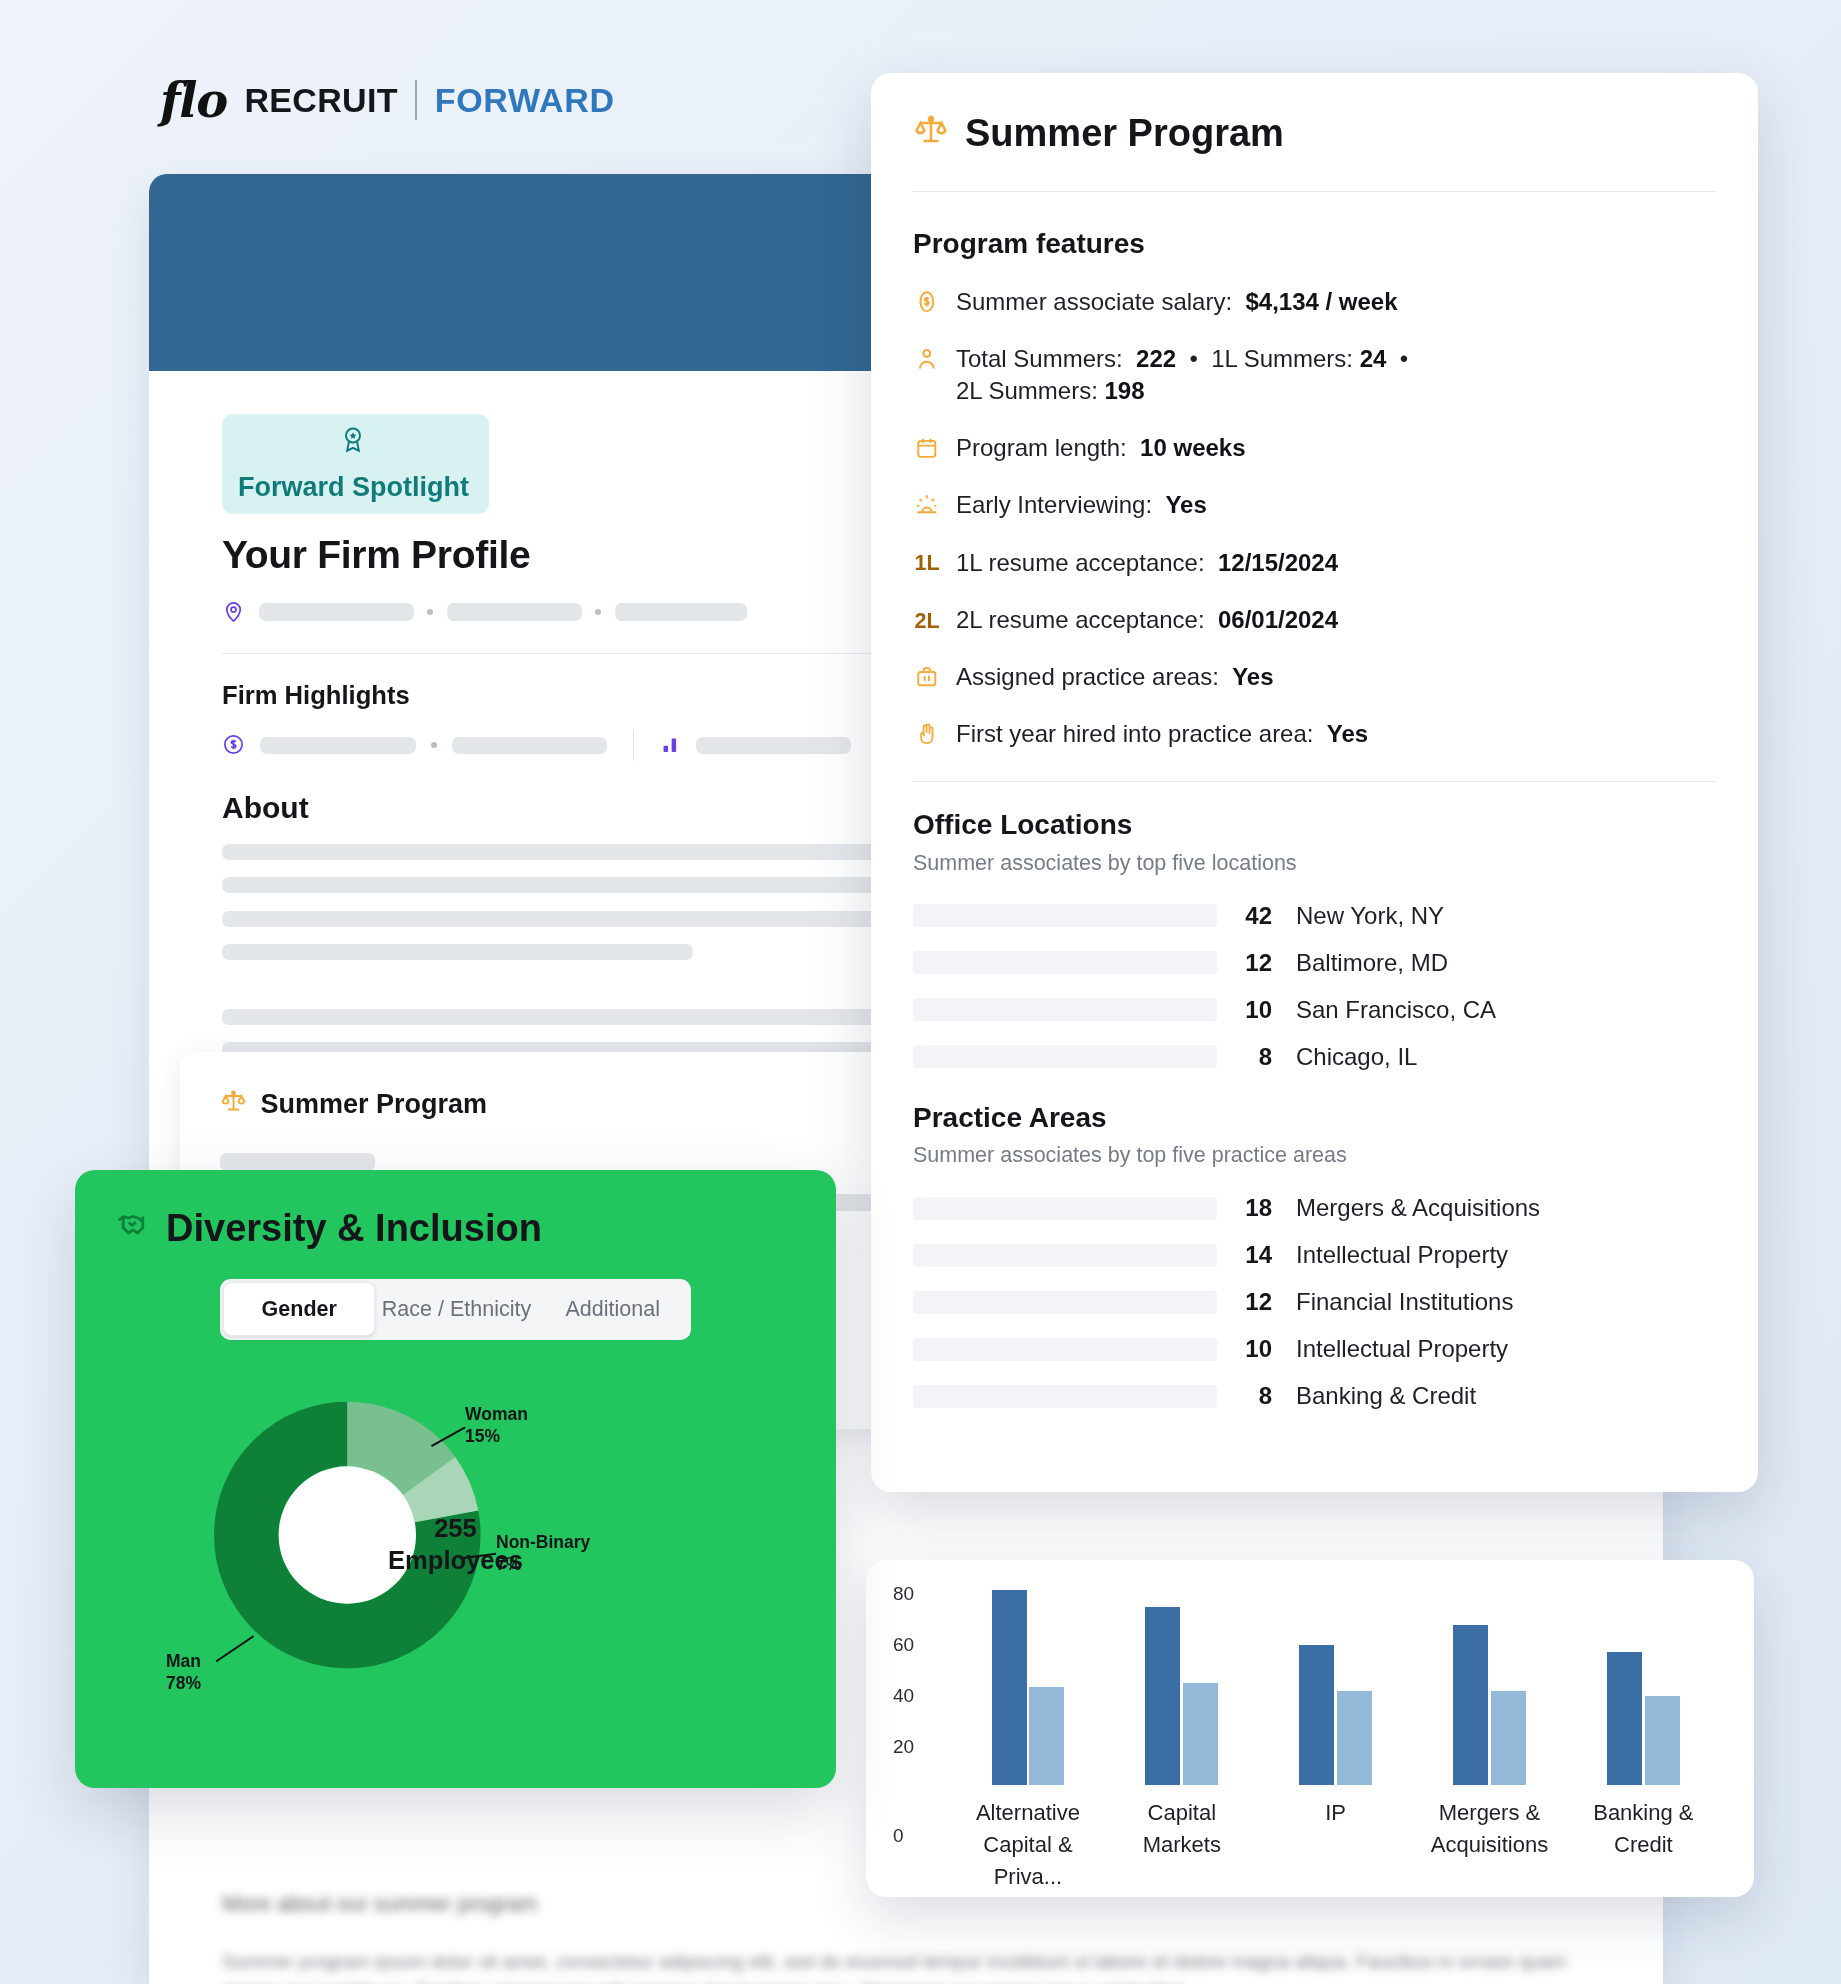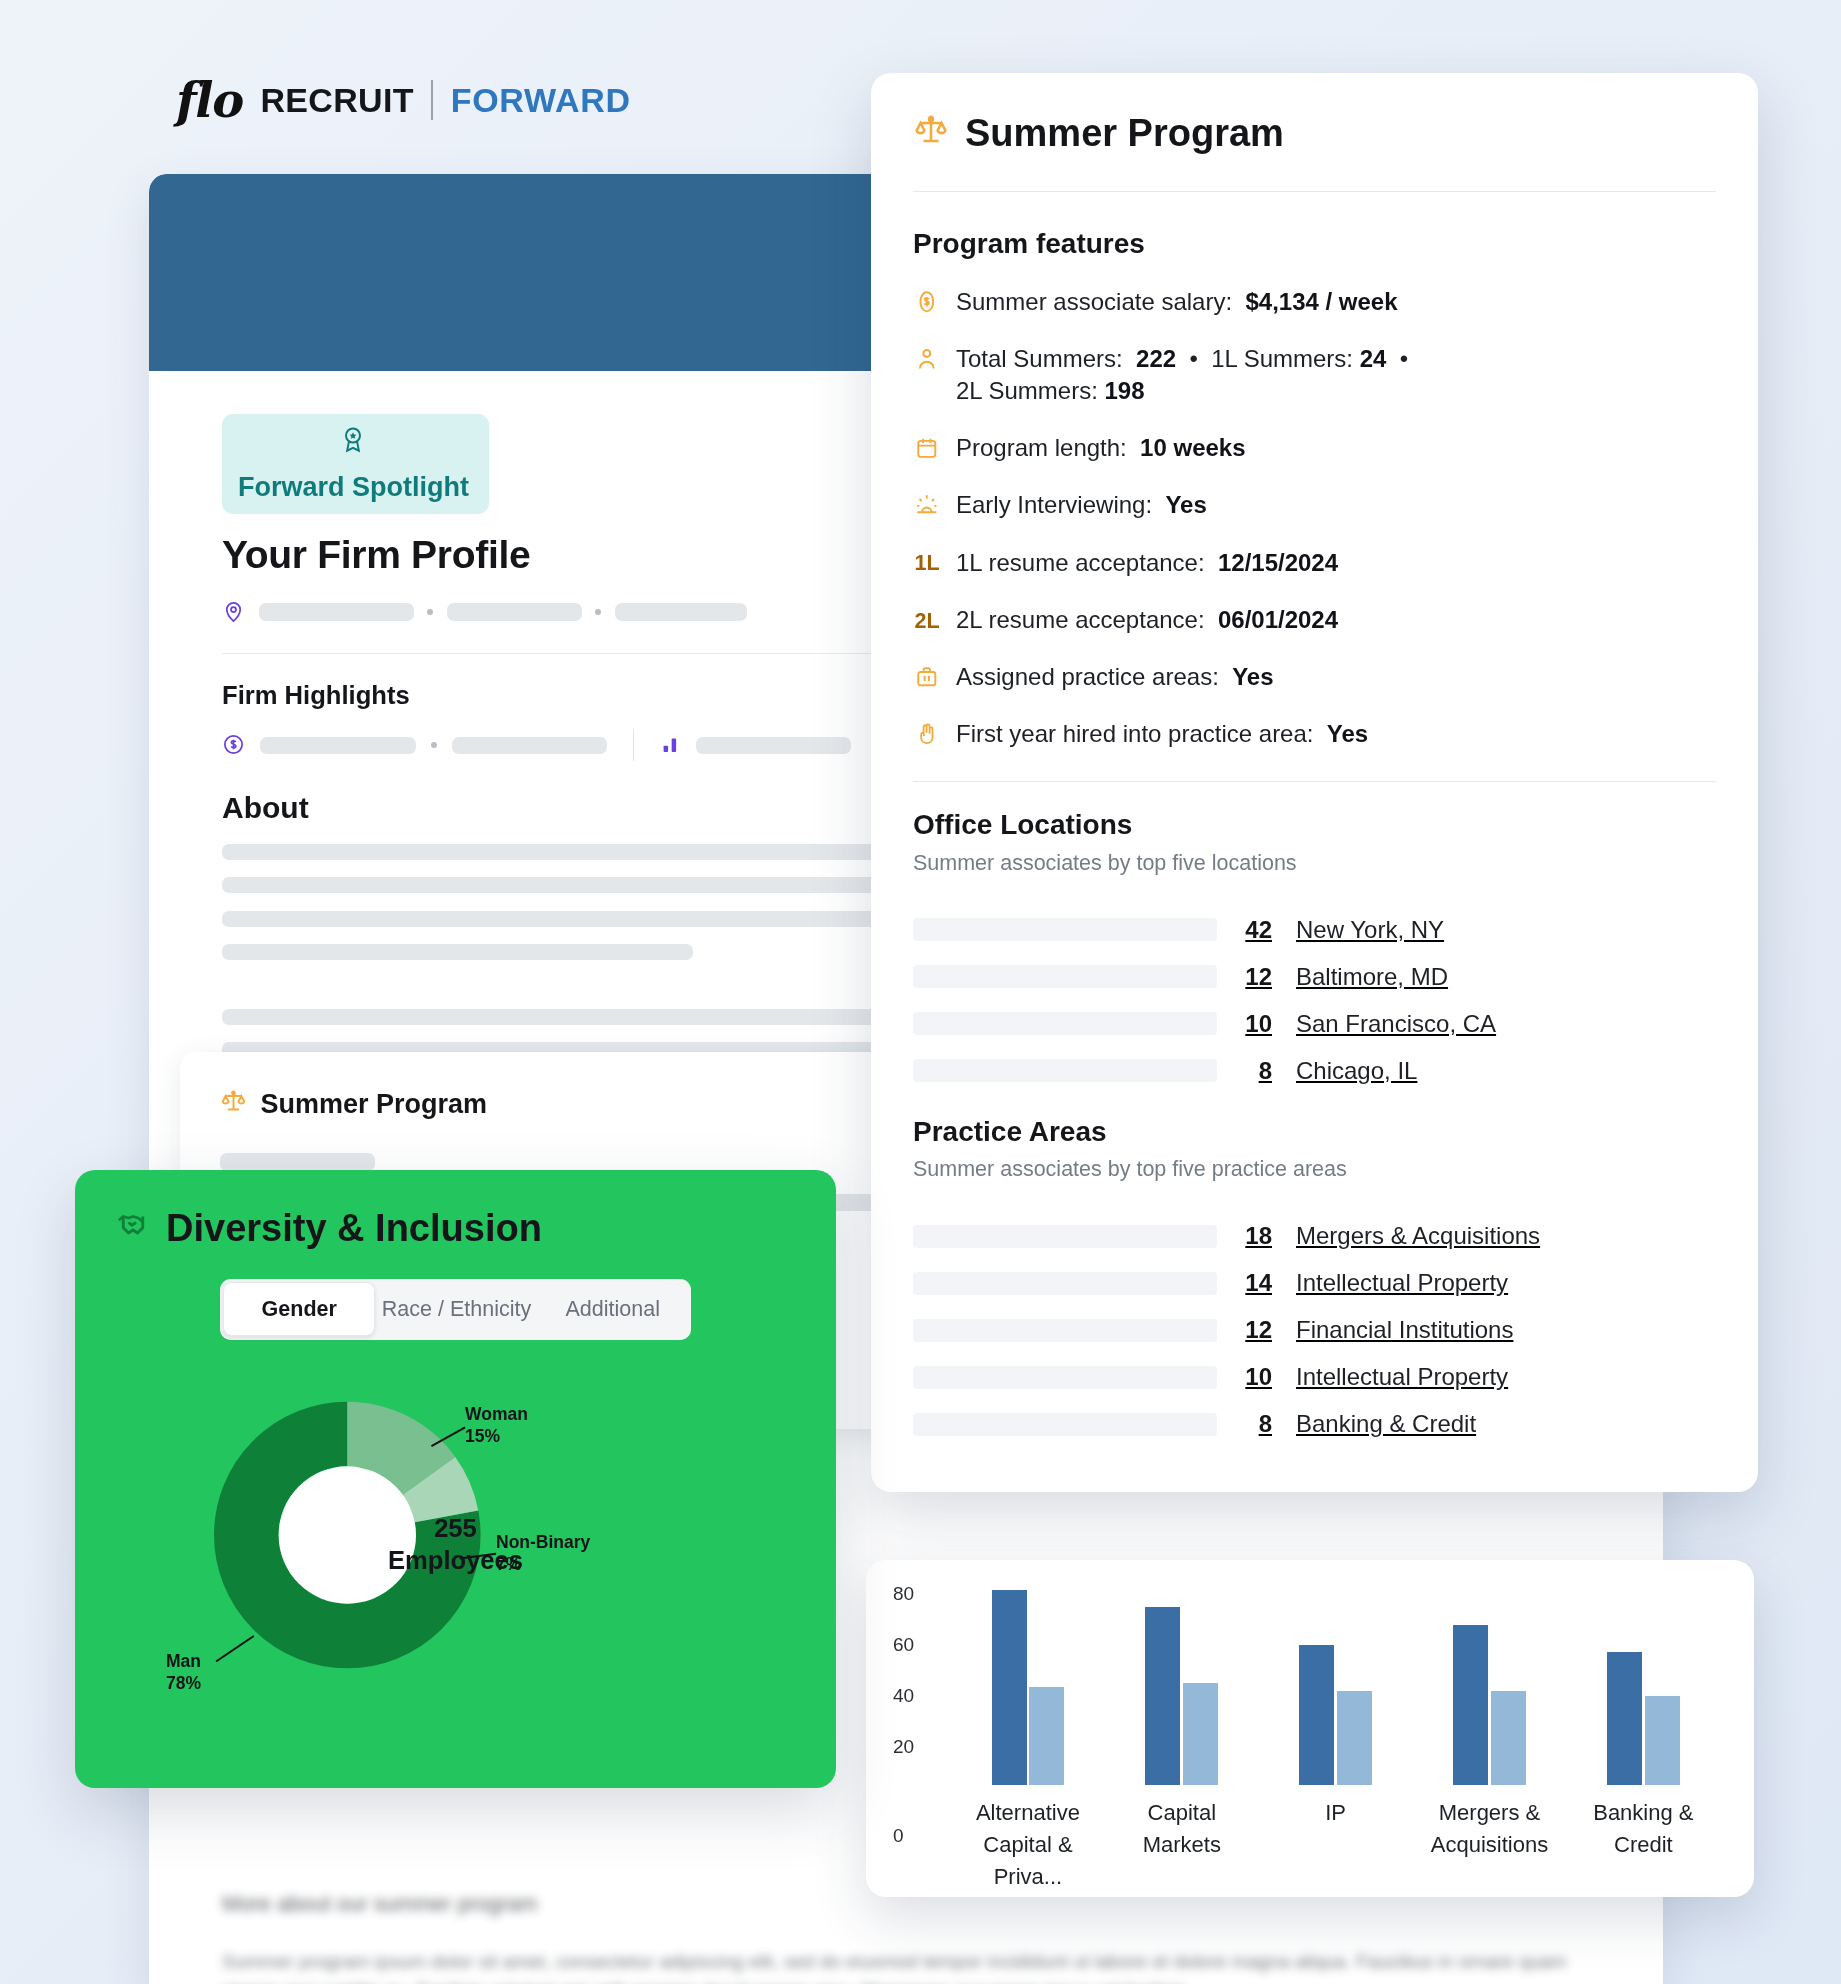--- a/index.html
+++ b/index.html
@@ -17,21 +17,20 @@
   .brand {
     position: absolute; left: 160px; top: 75px;
     display: flex; align-items: center; gap: 17.5px;
     height: 50px;
   }
   .brand-flo {
     font-family: "DejaVu Serif", serif;
     font-style: italic; font-weight: 700;
     font-size: 48px; color: #111; letter-spacing: -1.3px;
     line-height: 1;
-    margin-left: 16px;
   }
   .brand-recruit {
     font-size: 34px; font-weight: 700; color: #15161a;
     letter-spacing: 0.3px; line-height: 1;
   }
   .brand-divider { width: 2px; height: 40px; background: #9aa3ae; }
   .brand-forward {
     font-size: 34px; font-weight: 700; color: #2f78bd;
     letter-spacing: 0.7px; line-height: 1;
   }
@@ -126,21 +125,21 @@
     margin-bottom: 25.6px;
     font-size: 24px; color: #1d2026; line-height: 1.32;
   }
   .feat .ic {
     width: 28px; flex: 0 0 28px; display: flex; justify-content: center;
     padding-top: 2.7px;
   }
   .feat .txt strong { font-weight: 700; color: #111318; }
   .lbl-1l { color: #a16207; font-weight: 700; font-size: 21.5px; }
 
-  .bars { margin-top: 40px; text-decoration: underline; }
+  .bars { margin-top: 26px; }
   .bar-row { display: flex; align-items: center; gap: 0; margin-bottom: 19px; }
   .bar-track {
     width: 304px; height: 23px; background: #f2f4f8; border-radius: 4px;
     overflow: hidden; flex: 0 0 304px;
   }
   .bar-fill { height: 100%; background: #fbba51; border-radius: 4px; }
   .bar-val {
     width: 79px; text-align: right; padding-right: 24px;
     font-size: 24px; font-weight: 700; color: #15161a;
   }

